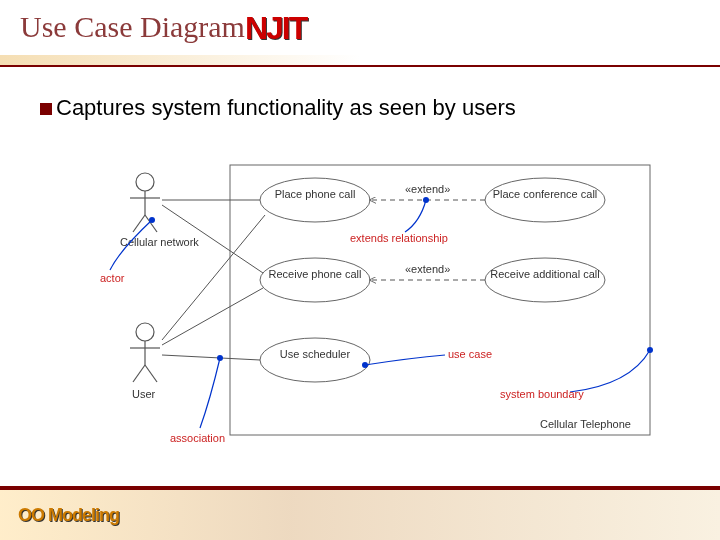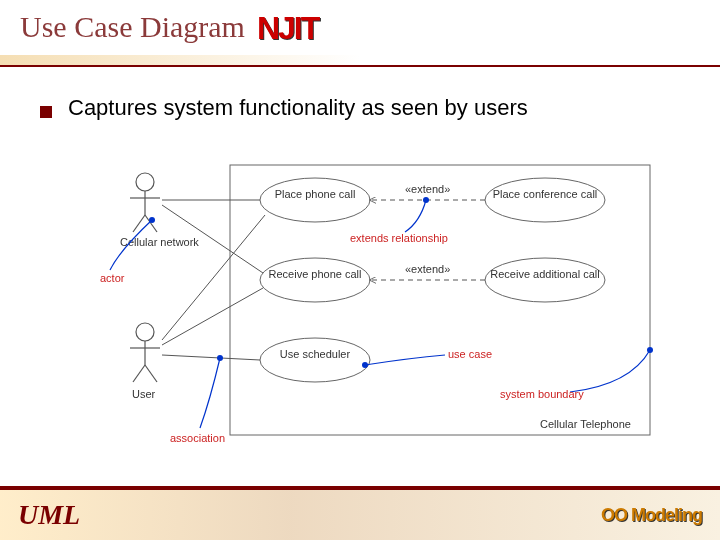--- a/index.html
+++ b/index.html
@@ -22,34 +22,33 @@
     color: #8b3a3a;
     font-weight: normal;
   }
   .logo {
     font-family: Arial, sans-serif;
     font-size: 32px;
     font-weight: 900;
     color: #cc0000;
     letter-spacing: -2px;
     text-shadow: 1px 1px 0 #333;
-    margin-left: 12px;
   }
   .rule-area {
     margin-top: 8px;
     height: 12px;
     background: linear-gradient(to right, #f5deb3 0%, #fff 50%, #fff 100%);
     border-bottom: 2px solid #7a0000;
     position: relative;
   }
   .bullet-row {
     display: flex;
-    align-items: center;
+    align-items: flex-start;
     padding: 28px 56px 10px 40px;
-    gap: 16px;
+    gap: 4px;
   }
   .bullet {
     width: 12px;
     height: 12px;
     background: #7a0000;
     margin-top: 8px;
     flex-shrink: 0;
   }
   .bullet-text {
     font-family: Arial, Helvetica, sans-serif;
@@ -206,15 +205,14 @@
   </g>
 
   <g>
     <circle class="dot" cx="550" cy="190" r="3"></circle>
     <path class="ptr" d="M 550 190 Q 530 225 470 232"></path>
     <text class="caption" x="400" y="238">system boundary</text>
   </g>
 </svg>
 
 <div class="footer">
-  <div class="uml">UML</div>
   <div class="oom">OO Modeling</div>
 </div>
 
 </body></html>

